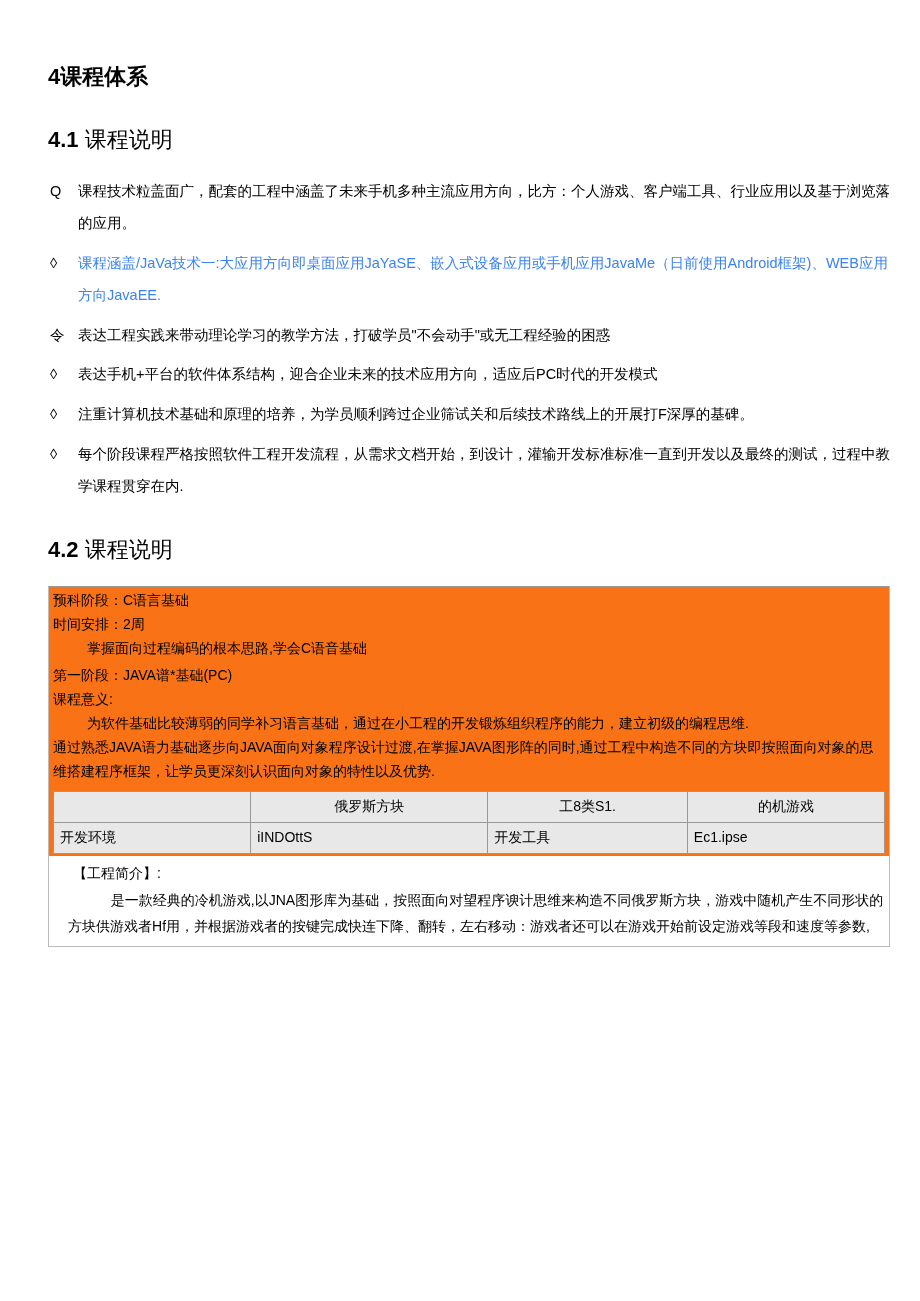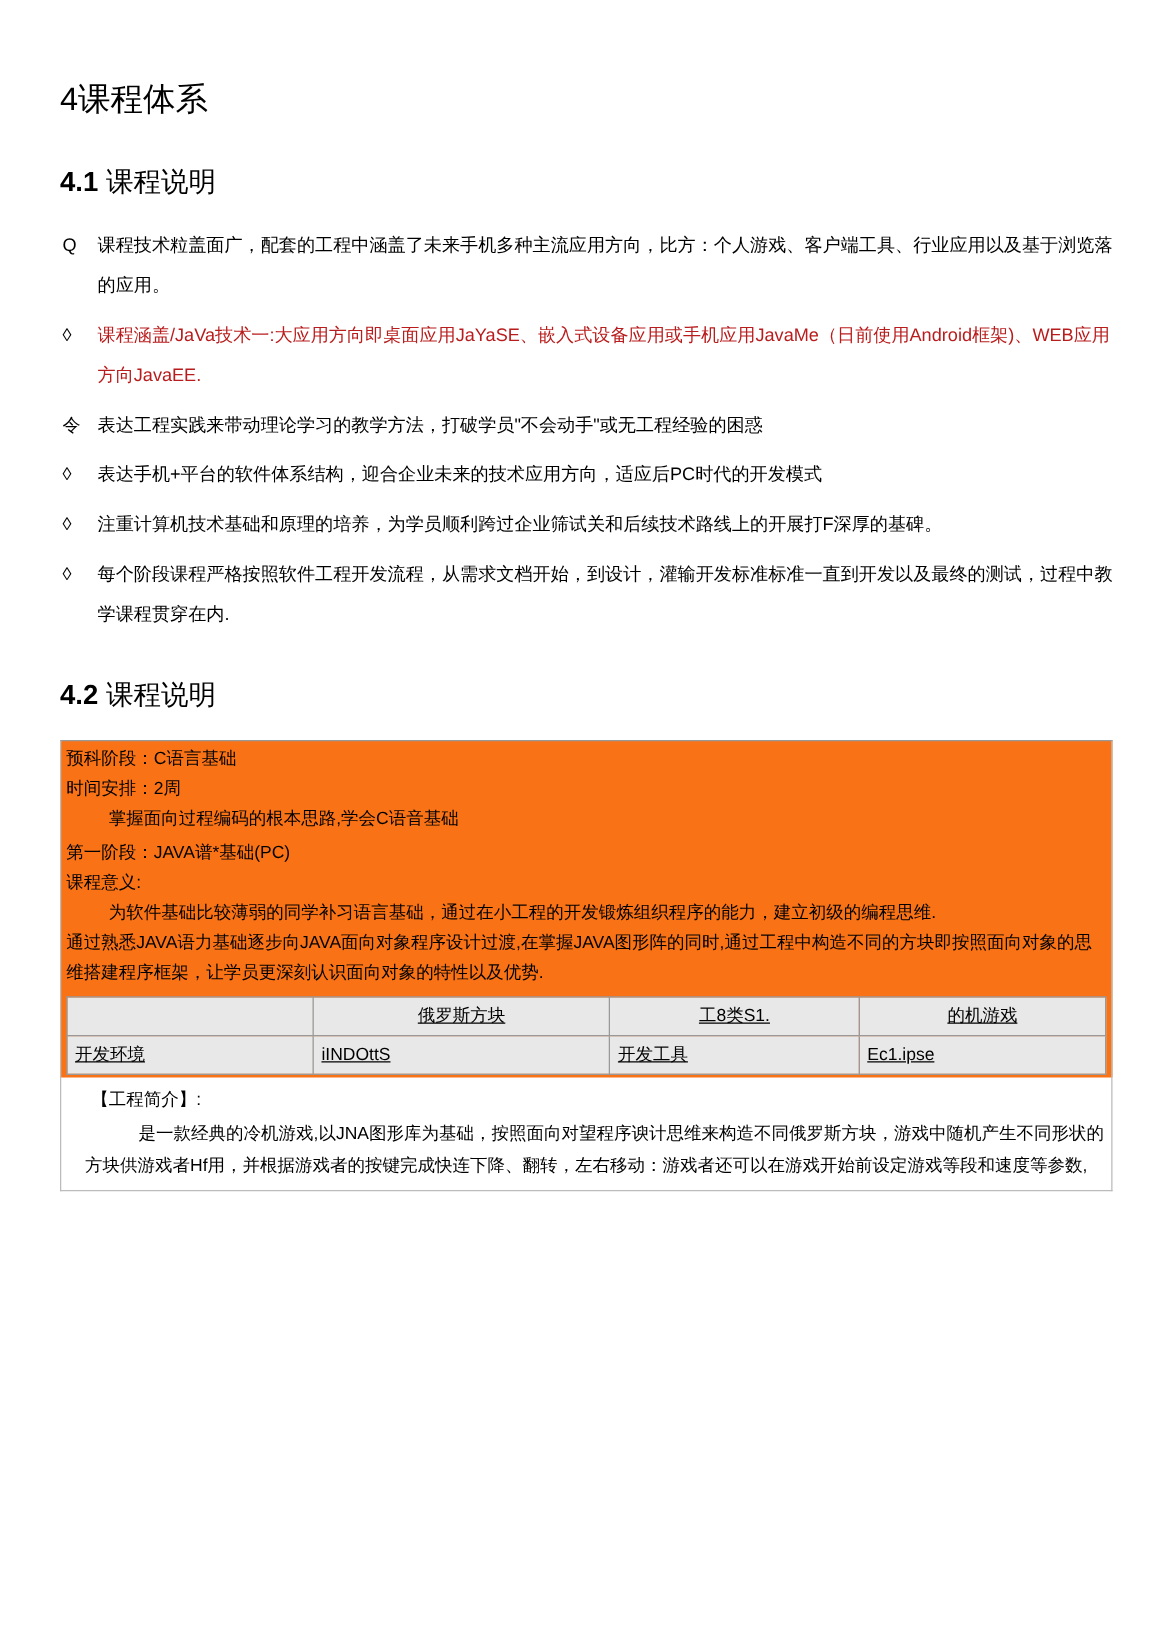--- a/index.html
+++ b/index.html
@@ -6,22 +6,22 @@
     margin: 0;
     padding: 50px 30px 50px 48px;
     font-family: "Microsoft YaHei", "SimSun", sans-serif;
     color: #000;
     background: #fff;
     line-height: 1.5;
     width: 920px;
     box-sizing: border-box;
   }
   h1 {
-    font-size: 26px;
-    font-weight: normal;
+    font-size: 22px;
+    font-weight: bold;
     margin: 10px 0 28px 0;
   }
   h2 {
     font-size: 22px;
     font-weight: bold;
     margin: 30px 0 20px 0;
   }
   .h2num { font-weight: bold; }
   .h2text { font-weight: normal; }
   .bullet-list { margin: 0 0 20px 0; }
@@ -33,21 +33,21 @@
     line-height: 2.2;
   }
   .bullet-sym {
     width: 28px;
     flex: 0 0 28px;
     text-align: left;
     padding-left: 2px;
   }
   .bullet-sym.dia { font-style: normal; }
   .bullet-text { flex: 1; }
-  .pink { color: #b91c1c; }
+  .pink { color: #3b82f6; }
   .box {
     border: none;
     font-size: 14px;
     line-height: 1.7;
   }
   .greenbox {
     background: #f97316;
     border-top: 1px solid #999;
     border-left: 1px solid #bbb;
     border-right: 1px solid #bbb;
@@ -58,21 +58,20 @@
     width: 100%;
     border-collapse: collapse;
     margin-top: 8px;
     font-size: 14px;
   }
   .grtable td, .grtable th {
     border: 1px solid #999;
     padding: 3px 6px;
     background: #e8e8e8;
     font-weight: normal;
-    text-decoration: underline;
   }
   .grtable th { background: #e8e8e8; }
   .projdesc {
     border: 1px solid #bbb;
     border-top: none;
     padding: 4px 0 6px 0;
     font-size: 14px;
     line-height: 1.9;
   }
   .projdesc .t1 { padding-left: 24px; }

